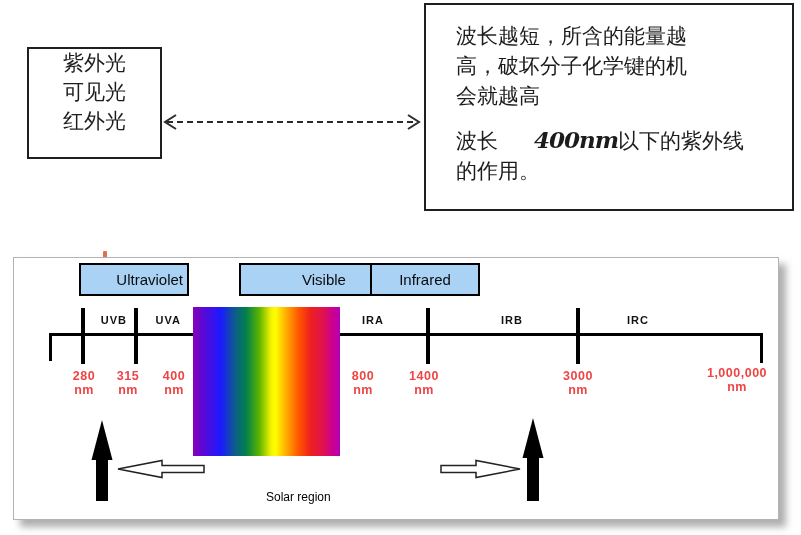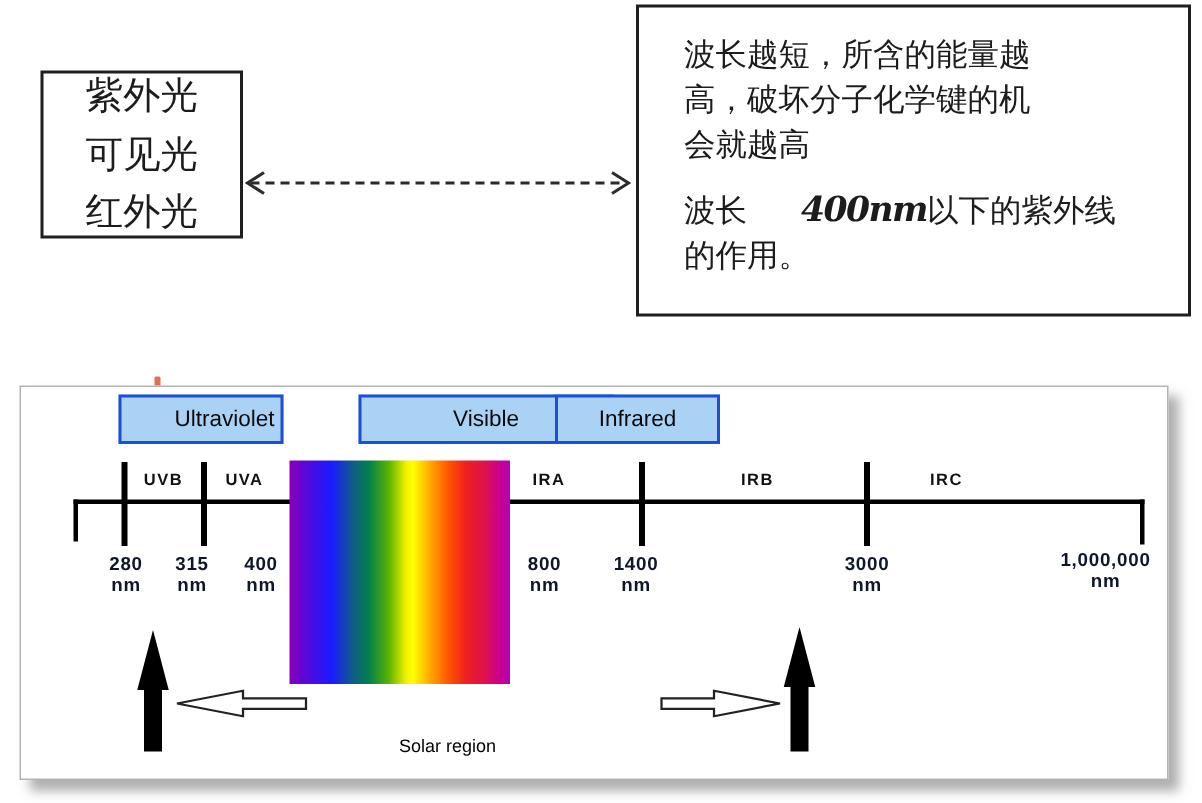--- a/index.html
+++ b/index.html
@@ -14,25 +14,25 @@
   }
 
   
   .outline-box {
     position: absolute;
     background: #ffffff;
     border: 2px solid #1f1f1f;
   }
   .light-box {
     left: 27px; top: 47px; width: 135px; height: 112px;
-    display: flex; flex-direction: column; justify-content: space-between;
+    display: flex; flex-direction: column; justify-content: flex-start;
     padding-bottom: 2px;
     text-align: center;
     font-family: "DejaVu Serif", serif;
-    font-size: 25px; line-height: 29px; color: #1c1c1c;
+    font-size: 21px; line-height: 29px; color: #1c1c1c;
   }
   .note-box {
     left: 424px; top: 3px; width: 370px; height: 208px;
     padding: 16px 6px 0 30px;
     font-family: "DejaVu Serif", serif;
     font-size: 21px; line-height: 30px; color: #1c1c1c;
   }
   .note-box .para2 { margin-top: 14px; }
   .hand {
     font-family: "DejaVu Serif", serif;
@@ -57,21 +57,21 @@
   .panel {
     position: absolute;
     left: 13px; top: 257px; width: 766px; height: 263px;
     background: #ffffff;
     border: 1px solid #b3b3b3;
     box-shadow: 7px 7px 7px rgba(110,110,110,0.55);
   }
   .region-box {
     position: absolute; top: 5px; height: 33px;
     background: #a9d2f4;
-    border: 2px solid #1d4ed8;
+    border: 2px solid #000000;
     display: flex; align-items: center; justify-content: center;
     font-size: 15px; color: #0a0a0a;
   }
   .region-box.uv  { left: 65px;  width: 110px; justify-content: flex-end; padding-right: 4px; }
   .region-box.vis { left: 180px; width: 170px; margin-left: 45px; }
   .region-box.ir  { left: 332px; width: 110px; margin-left: 24px; }
 
   .hline, .vline { position: absolute; background: #000000; }
   .axis-line { left: 35px; top: 75px; width: 714px; height: 3px; }
   .end-tick { width: 3px; }
@@ -83,26 +83,26 @@
       #8a00b8 0%, #5a08d6 7%, #1a1aff 19%, #0d5f85 29%,
       #00804d 36%, #5ab400 45%, #f2f200 53%, #ffff00 56%,
       #ffa600 64%, #ff5500 72%, #ee2020 80%, #e0134a 88%,
       #cc0090 95%, #b400b4 100%);
     z-index: 3;
   }
 
   .band-label {
     position: absolute;
     font-size: 11px; font-weight: 700; letter-spacing: 1px;
-    color: #121212; text-align: center;
+    color: #121212; text-align: right;
   }
   .tick-label {
     position: absolute;
     font-size: 12.5px; font-weight: 700; letter-spacing: 0.5px;
-    line-height: 13.5px; color: #0f172a; text-align: center;
+    line-height: 13.5px; color: #ef4444; text-align: center;
   }
   .arrow-svg { position: absolute; z-index: 4; }
   .outline-arrow-shape { fill: #ffffff; stroke: #222222; stroke-width: 1.5; }
   .solar-label {
     position: absolute; left: 252px; top: 200px; width: 160px;
     font-size: 12px; color: #000000; z-index: 5; margin-top: 32px;
   }
 </style>
 </head>
 <body>

